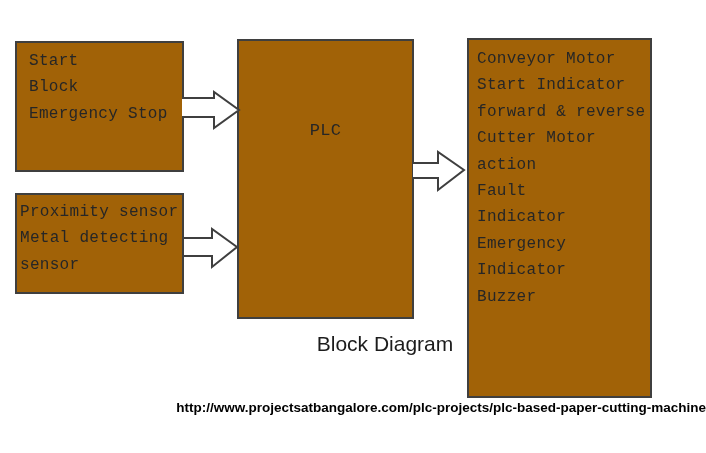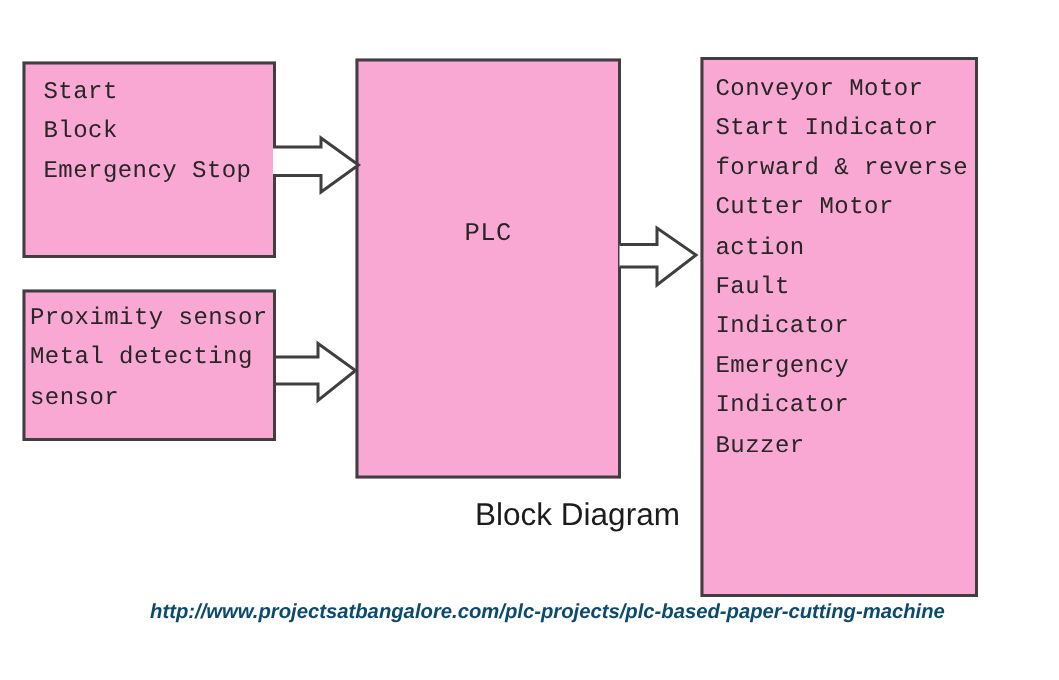--- a/index.html
+++ b/index.html
@@ -10,21 +10,21 @@
   .page {
     position: relative;
     width: 706px;
     height: 453px;
     background: #ffffff;
     overflow: hidden;
   }
   .box {
     position: absolute;
     box-sizing: border-box;
-    background: #f9a8d4;
+    background: #a16207;
     border: 2px solid #3f3f3f;
     font-family: "Liberation Mono", "DejaVu Sans Mono", monospace;
     color: #262626;
     font-size: 16px;
     line-height: 26.4px;
     letter-spacing: 0.3px;
     white-space: nowrap;
   }
   .box-controls {
     left: 15px; top: 41px;
@@ -36,21 +36,21 @@
     width: 169px; height: 101px;
     padding: 4px 0 0 3px;
   }
   .box-plc {
     left: 237px; top: 39px;
     width: 177px; height: 280px;
     text-align: center;
   }
   .plc-label {
     display: block;
-    margin-top: 103px;
+    margin-top: 77px;
     font-size: 17px;
   }
   .box-outputs {
     left: 467px; top: 38px;
     width: 185px; height: 360px;
     padding: 6px 0 0 8px;
   }
   .arrow {
     position: absolute;
     overflow: visible;
@@ -70,26 +70,25 @@
     width: 290px;
     text-align: center;
     font-family: Liberation Sans, sans-serif;
     color: #1c1c1c;
     font-size: 21px;
   }
   .source-url {
     position: absolute;
     left: 24px; top: 400px;
     width: 682px;
-    text-align: center;
+    text-align: right;
     font-family: "Liberation Sans", "DejaVu Sans", sans-serif;
     font-weight: bold;
-    color: #0c4a6e;
+    color: #000000;
     font-size: 13.5px;
-    font-style: italic;
   }
 </style>
 </head>
 <body>
 
 <div class="page">
 
   <div class="box box-controls">
     <div>Start</div>
     <div>Block</div>

